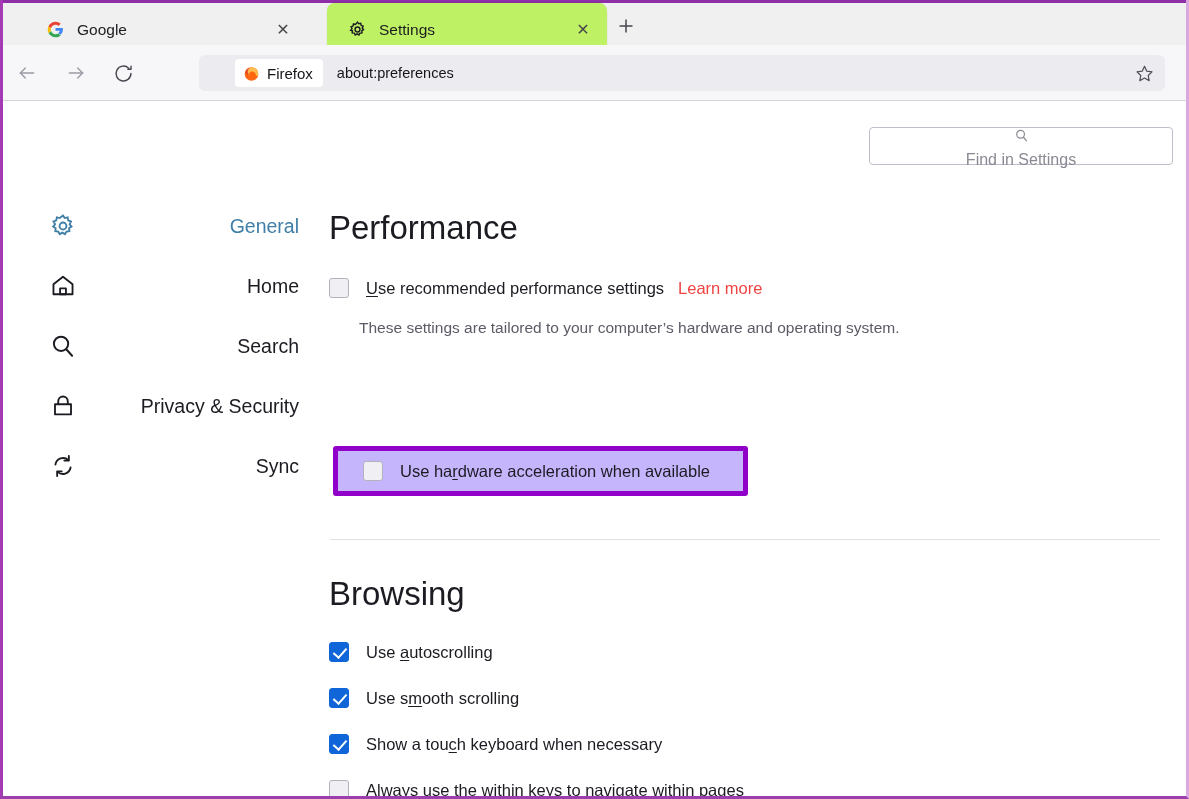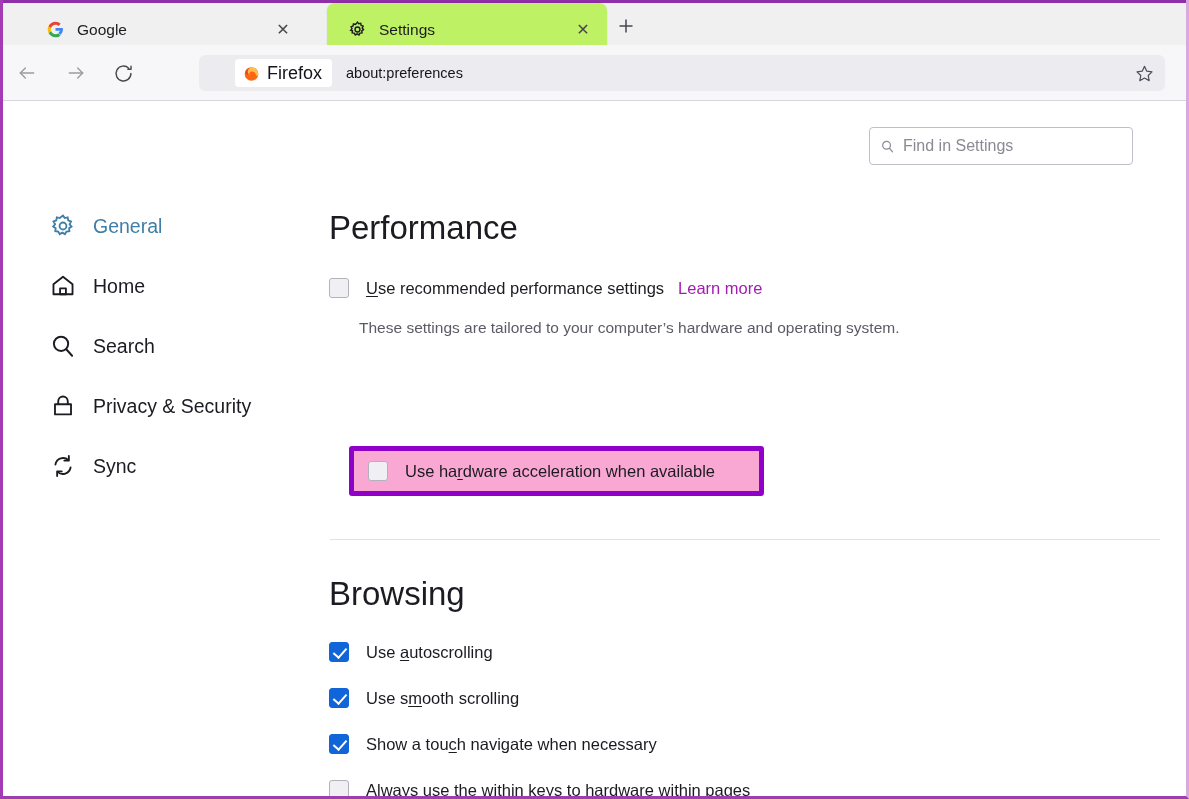--- a/index.html
+++ b/index.html
@@ -103,21 +103,21 @@
     margin-left: 36px;
     height: 28px;
     background: #ffffff;
     border-radius: 4px;
     display: flex;
     align-items: center;
     padding: 0 10px 0 8px;
     gap: 7px;
   }
   #identity-chip .label {
-    font-size: 18px;
+    font-size: 15px;
     color: #15141a;
   }
   #urltext {
     margin-left: 14px;
     font-size: 14.5px;
     color: #15141a;
     flex: 1 1 auto;
     white-space: nowrap;
   }
   #star-btn {
@@ -133,47 +133,49 @@
     position: absolute;
     left: 0; top: 101px;
     width: 1183px; height: 695px;
     background: #ffffff;
   }
 
   
   #findbox {
     position: absolute;
     left: 866px; top: 26px;
-    width: 264px; height: 38px;
+    width: 304px; height: 38px;
     border: 1px solid #bfbfc9;
     border-radius: 4px;
     background: #ffffff;
     display: flex;
     align-items: center;
     padding: 0 10px;
     gap: 8px;
+    flex-direction: column;
   }
   #findbox .ph {
     font-size: 16px;
     color: #8a8a94;
     font-family: "Liberation Sans", sans-serif;
   }
 
   
   #sidebar {
     position: absolute;
     left: 46px; top: 95px;
     width: 250px;
   }
   .side-item {
     display: flex;
     align-items: center;
     height: 60px;
     gap: 16px;
     color: #1c1b22;
+    justify-content: space-between;
   }
   .side-item .ico {
     width: 28px; height: 28px;
     flex: 0 0 28px;
     display: flex; align-items: center; justify-content: center;
   }
   .side-item .lbl {
     font-size: 19.5px;
     font-family: "Liberation Sans", sans-serif;
   }
@@ -220,40 +222,40 @@
   }
   .rowlabel {
     font-size: 16.5px;
     color: #1c1b22;
     white-space: nowrap;
     font-family: "Liberation Sans", sans-serif;
   }
   .rowlabel u { text-decoration: underline; text-underline-offset: 2px; }
   .learn {
     font-size: 16.5px;
-    color: #a21caf;
+    color: #ef4444;
     margin-left: 14px;
     white-space: nowrap;
   }
   .subtext {
     font-size: 15.5px;
     color: #5b5b66;
     margin: 0 0 6px 30px;
     font-family: "Liberation Sans", sans-serif;
   }
   #hw-highlight {
     position: absolute;
-    left: 20px; top: 237px;
+    left: 4px; top: 237px;
     width: 415px; height: 50px;
     border: 5px solid #9000c8;
     border-radius: 3px;
-    background: #f9a8d4;
-    display: flex;
-    align-items: center;
-    padding-left: 14px;
+    background: #c4b5fd;
+    display: flex;
+    align-items: center;
+    padding-left: 25px;
   }
   #divider {
     position: absolute;
     left: 1px; top: 330px;
     width: 830px; height: 1px;
     background: #e0e0e6;
   }
   #browsing-sec { position: absolute; left: 0; top: 366px; width: 832px; }
 </style>
 </head>
@@ -429,24 +431,24 @@
           <span class="rowlabel"><span>Use </span><u>a</u><span>utoscrolling</span></span>
         </div>
 
         <div class="row">
           <span class="cb on"></span>
           <span class="rowlabel"><span>Use s</span><u>m</u><span>ooth scrolling</span></span>
         </div>
 
         <div class="row">
           <span class="cb on"></span>
-          <span class="rowlabel"><span>Show a tou</span><u>c</u><span>h navigate when necessary</span></span>
+          <span class="rowlabel"><span>Show a tou</span><u>c</u><span>h keyboard when necessary</span></span>
         </div>
 
         <div class="row">
           <span class="cb off"></span>
-          <span class="rowlabel"><span>Always use the within </span><u>k</u><span>eys to hardware within pages</span></span>
+          <span class="rowlabel"><span>Always use the within </span><u>k</u><span>eys to navigate within pages</span></span>
         </div>
 
       </div>
     </div>
   </div>
 </div>
 
 </body></html>

